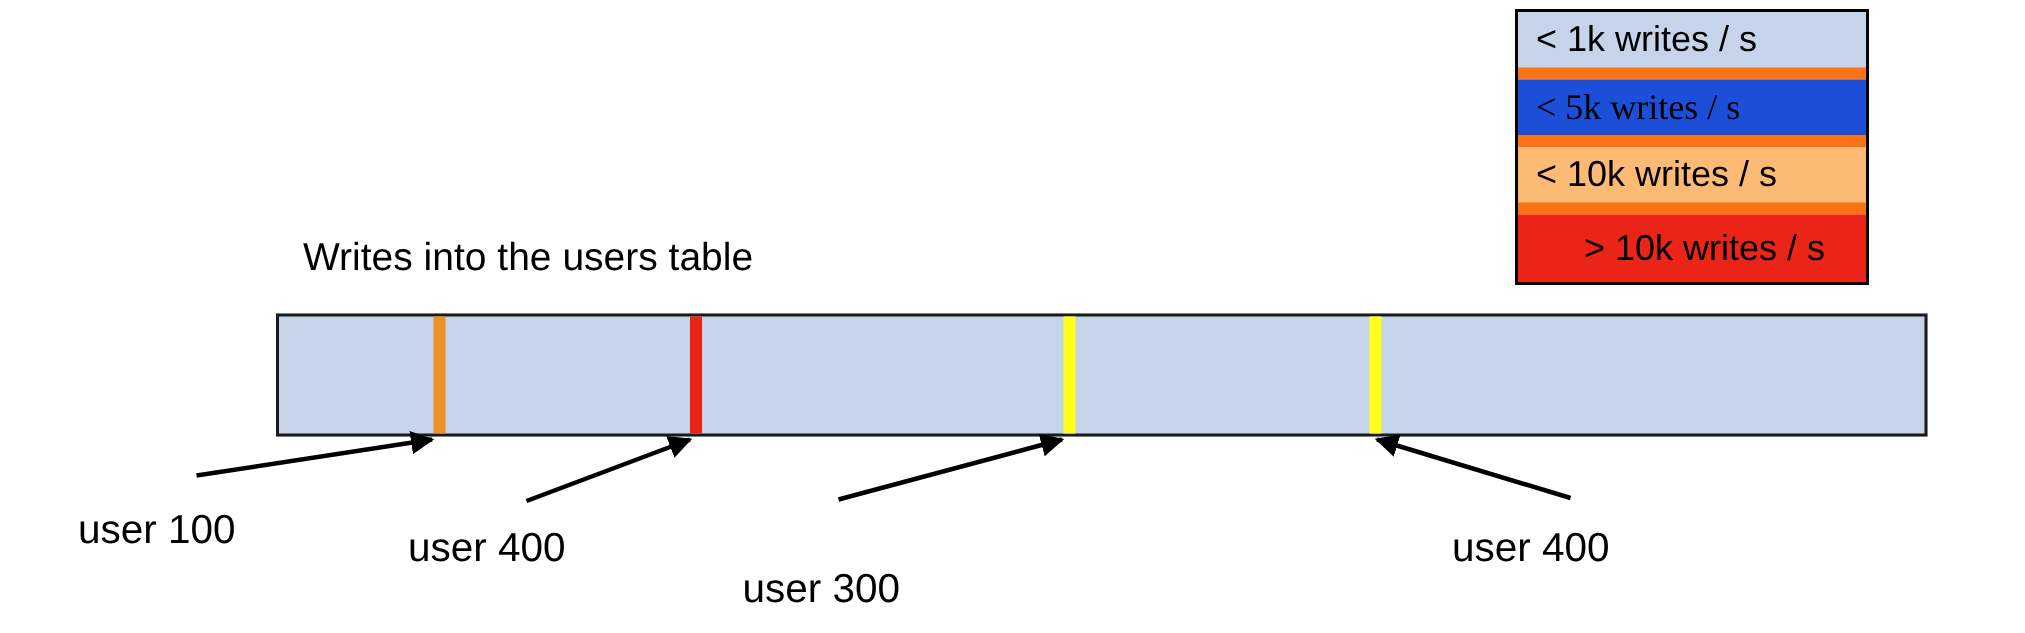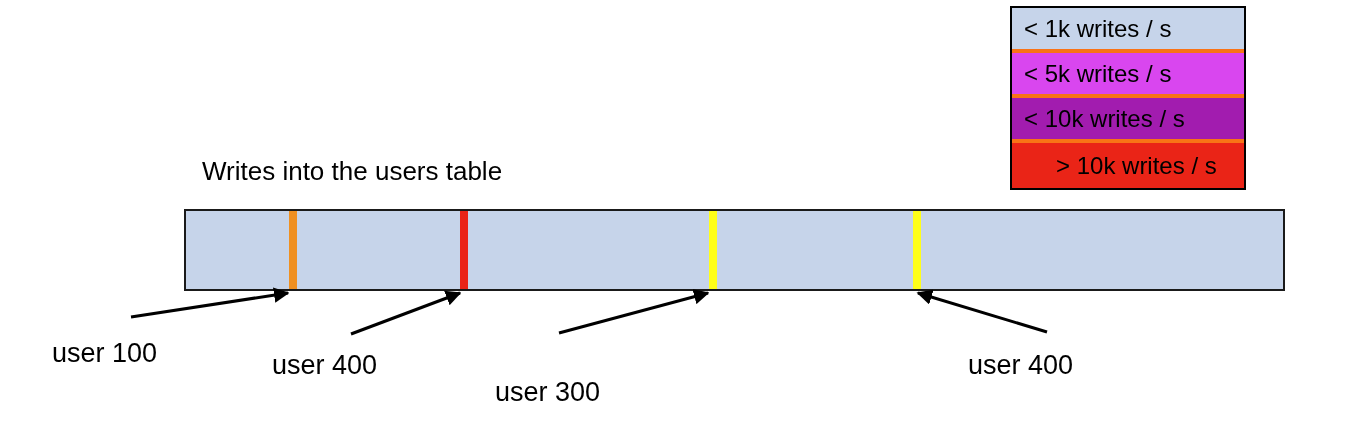--- a/index.html
+++ b/index.html
@@ -21,21 +21,21 @@
     position: absolute;
     left: 1010px;
     top: 6px;
     width: 236px;
     border: 2px solid #000000;
     box-sizing: border-box;
   }
   .legend-row {
     height: 45px;
     box-sizing: border-box;
-    border-bottom: 4px solid #f97316;
+    border-bottom: 8px solid #f97316;
     display: flex;
     align-items: center;
     padding-left: 12px;
   }
   .legend-row:last-child { border-bottom: none; padding-left: 44px; }
   .legend-label {
     font-size: 24px;
     line-height: 1;
     white-space: nowrap;
     color: #000000;
@@ -86,24 +86,24 @@
     text-align: right;
   }
 </style>
 </head>
 <body>
 
 <div id="legend">
   <div class="legend-row" style="background: rgb(198, 212, 234);">
     <span class="legend-label">&lt; 1k writes / s</span>
   </div>
-  <div class="legend-row" style="background: #d946ef;">
+  <div class="legend-row" style="background: #1d4ed8; font-family: Liberation Serif, serif;">
     <span class="legend-label">&lt; 5k writes / s</span>
   </div>
-  <div class="legend-row" style="background: #a21caf;">
+  <div class="legend-row" style="background: #fdba74;">
     <span class="legend-label">&lt; 10k writes / s</span>
   </div>
   <div class="legend-row" style="background: rgb(234, 36, 23);">
     <span class="legend-label">&gt; 10k writes / s</span>
   </div>
 </div>
 
 <div id="caption">Writes into the users table</div>
 
 <div id="table-bar" style="background: rgb(198, 212, 234); border-color: rgb(26, 26, 26);">

